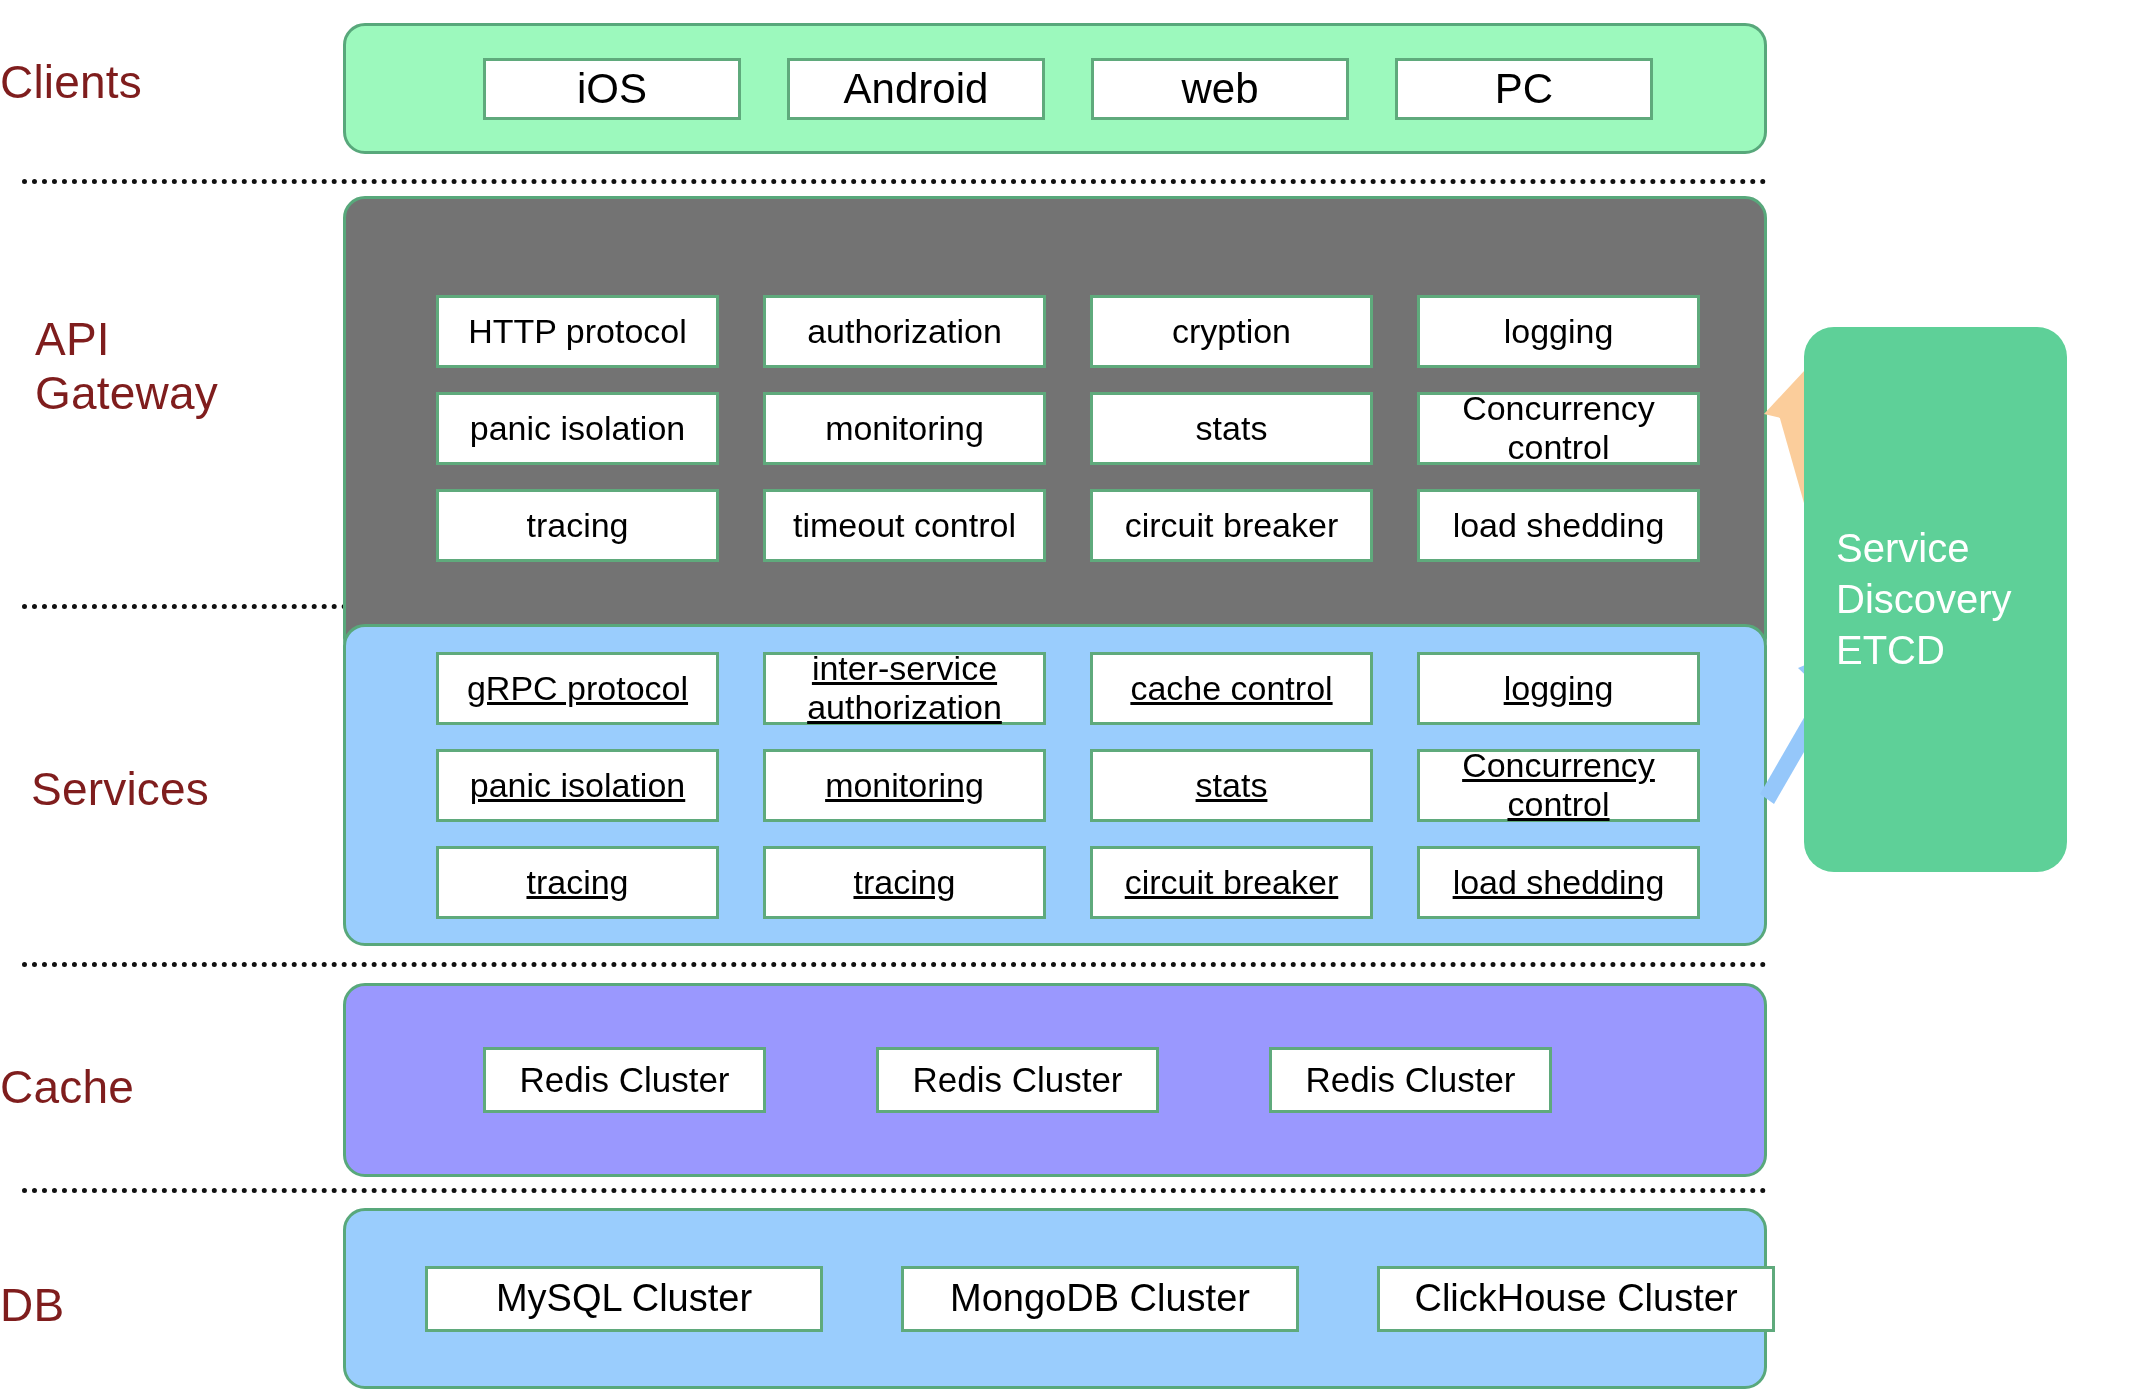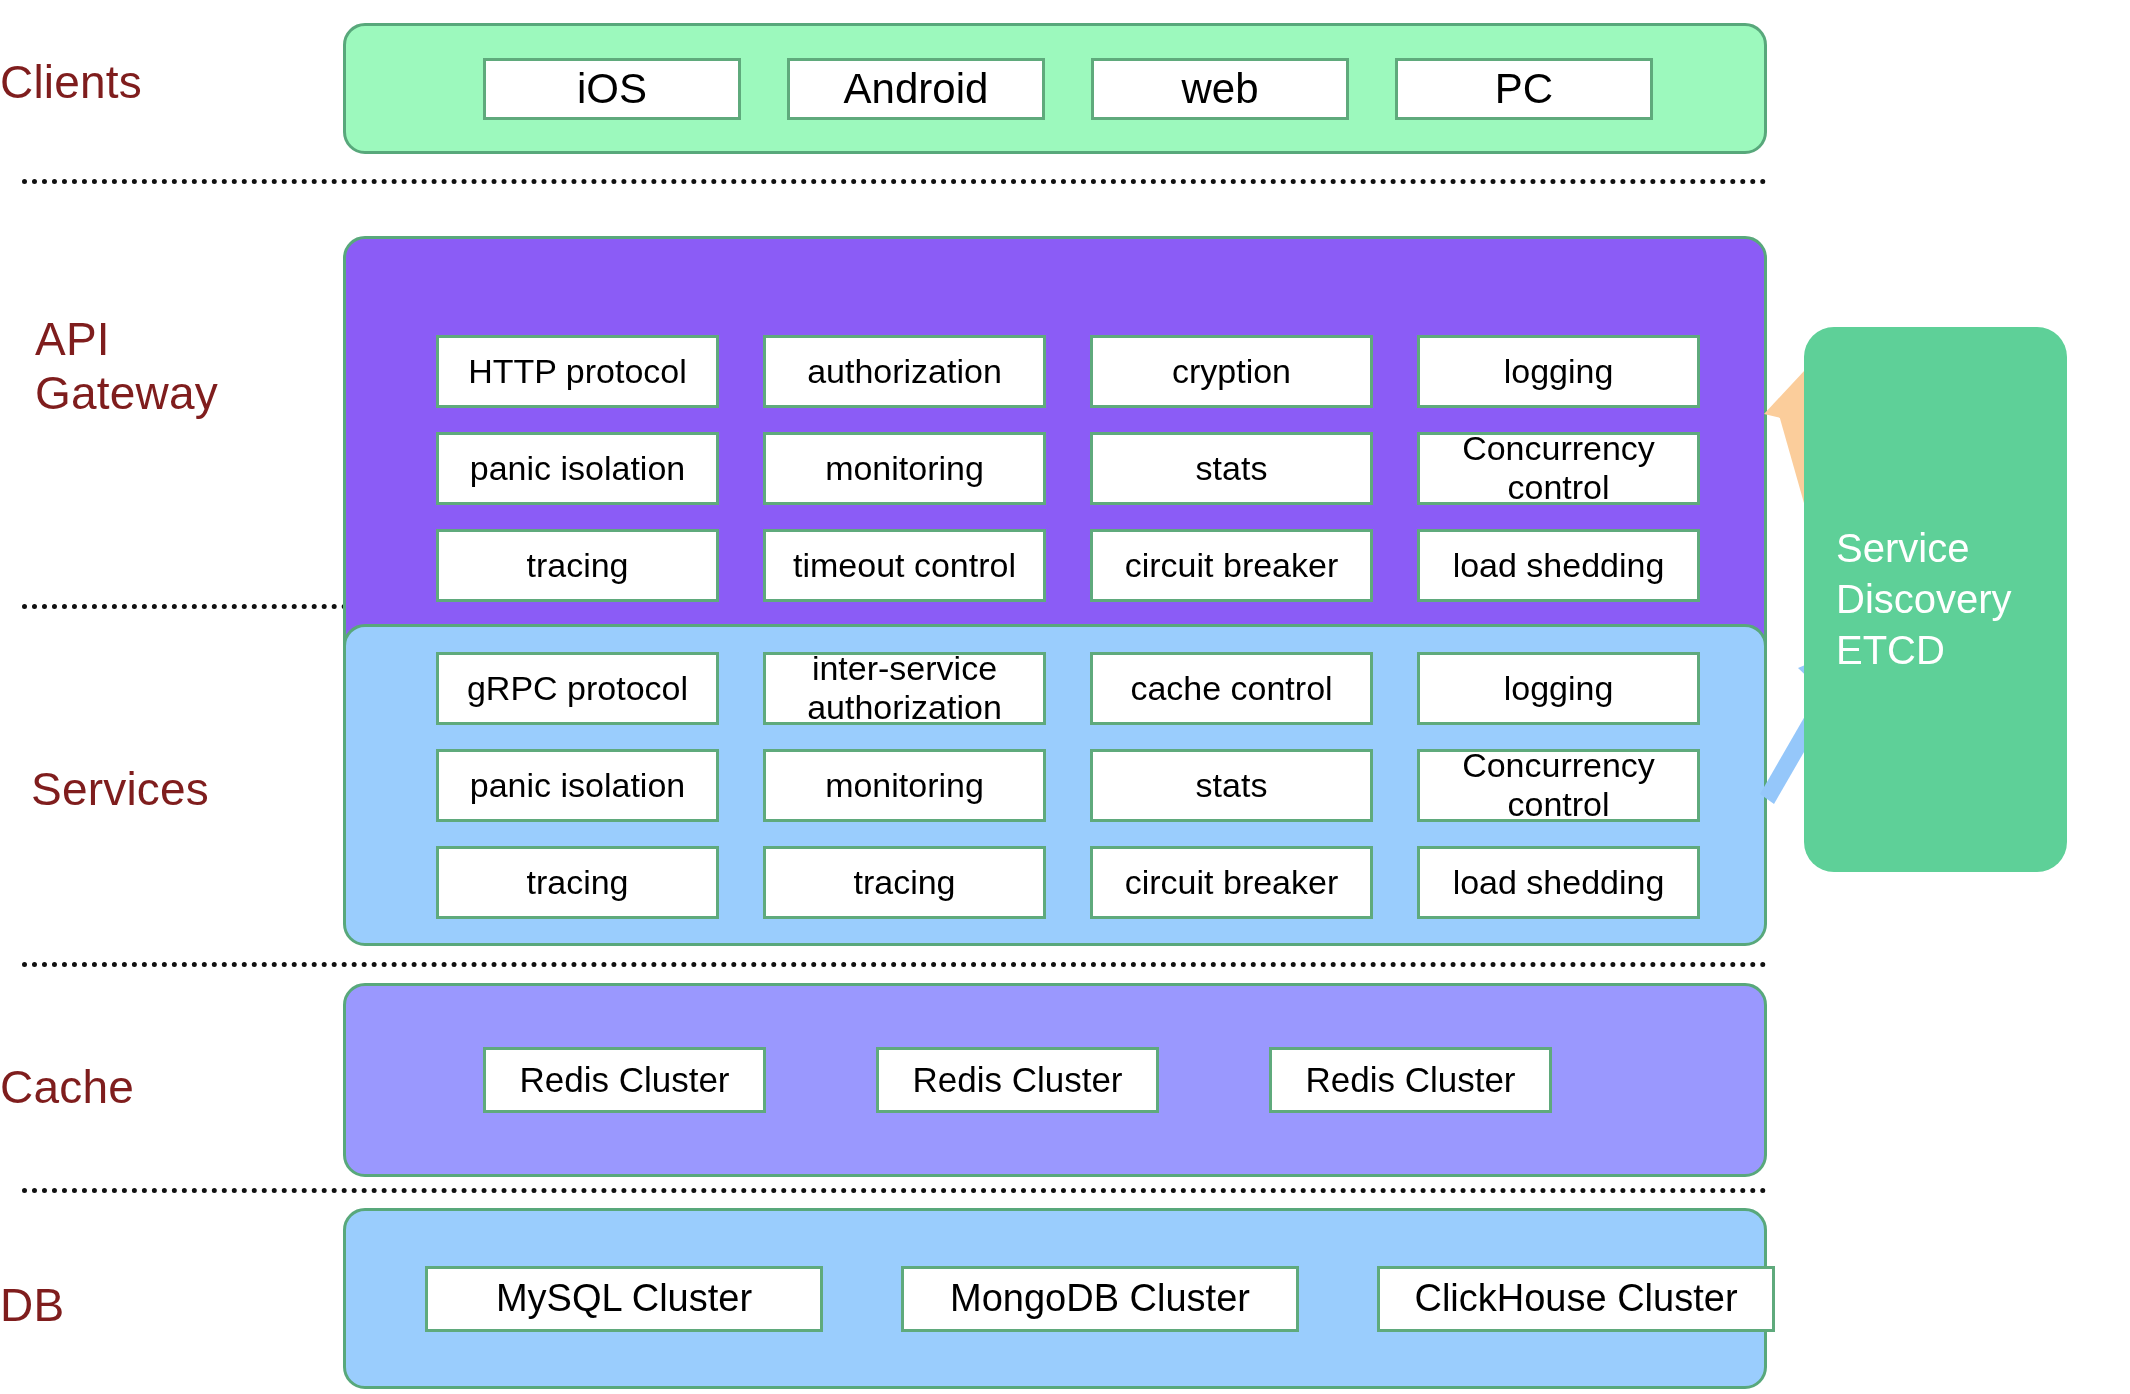--- a/index.html
+++ b/index.html
@@ -77,27 +77,27 @@
     line-height: 1.14;
     white-space: pre-line;
   }
 
   
   #layer-clients { left: 343px; top: 23px; width: 1424px; height: 131px; background: #9cf9bd; }
   #layer-clients .layer-row { justify-content: flex-start; padding-left: 137px; gap: 46px; }
   #layer-clients .cell { width: 258px; height: 62px; font-size: 42px; }
 
   
-  #layer-gateway { left: 343px; top: 196px; width: 1424px; height: 464px; background: #8b5cf6; margin-top: 40px; }
+  #layer-gateway { left: 343px; top: 196px; width: 1424px; height: 464px; background: #737373; }
   #layer-gateway .layer-rows { gap: 24px; }
   #layer-gateway .layer-row { justify-content: flex-start; padding-left: 90px; gap: 44px; }
   #layer-gateway .cell { width: 283px; height: 73px; font-size: 34px; }
 
   
-  #layer-services { left: 343px; top: 624px; width: 1424px; height: 322px; background: #9acdfd; }
+  #layer-services { left: 343px; top: 624px; width: 1424px; height: 322px; background: #9acdfd; text-decoration: underline; }
   #layer-services .layer-rows { gap: 24px; }
   #layer-services .layer-row { justify-content: flex-start; padding-left: 90px; gap: 44px; }
   #layer-services .cell { width: 283px; height: 73px; font-size: 34px; }
 
   
   #layer-cache { left: 343px; top: 983px; width: 1424px; height: 194px; background: #9a98fe; }
   #layer-cache .layer-row { justify-content: flex-start; padding-left: 137px; gap: 110px; }
   #layer-cache .cell { width: 283px; height: 66px; font-size: 35px; }
 
   

